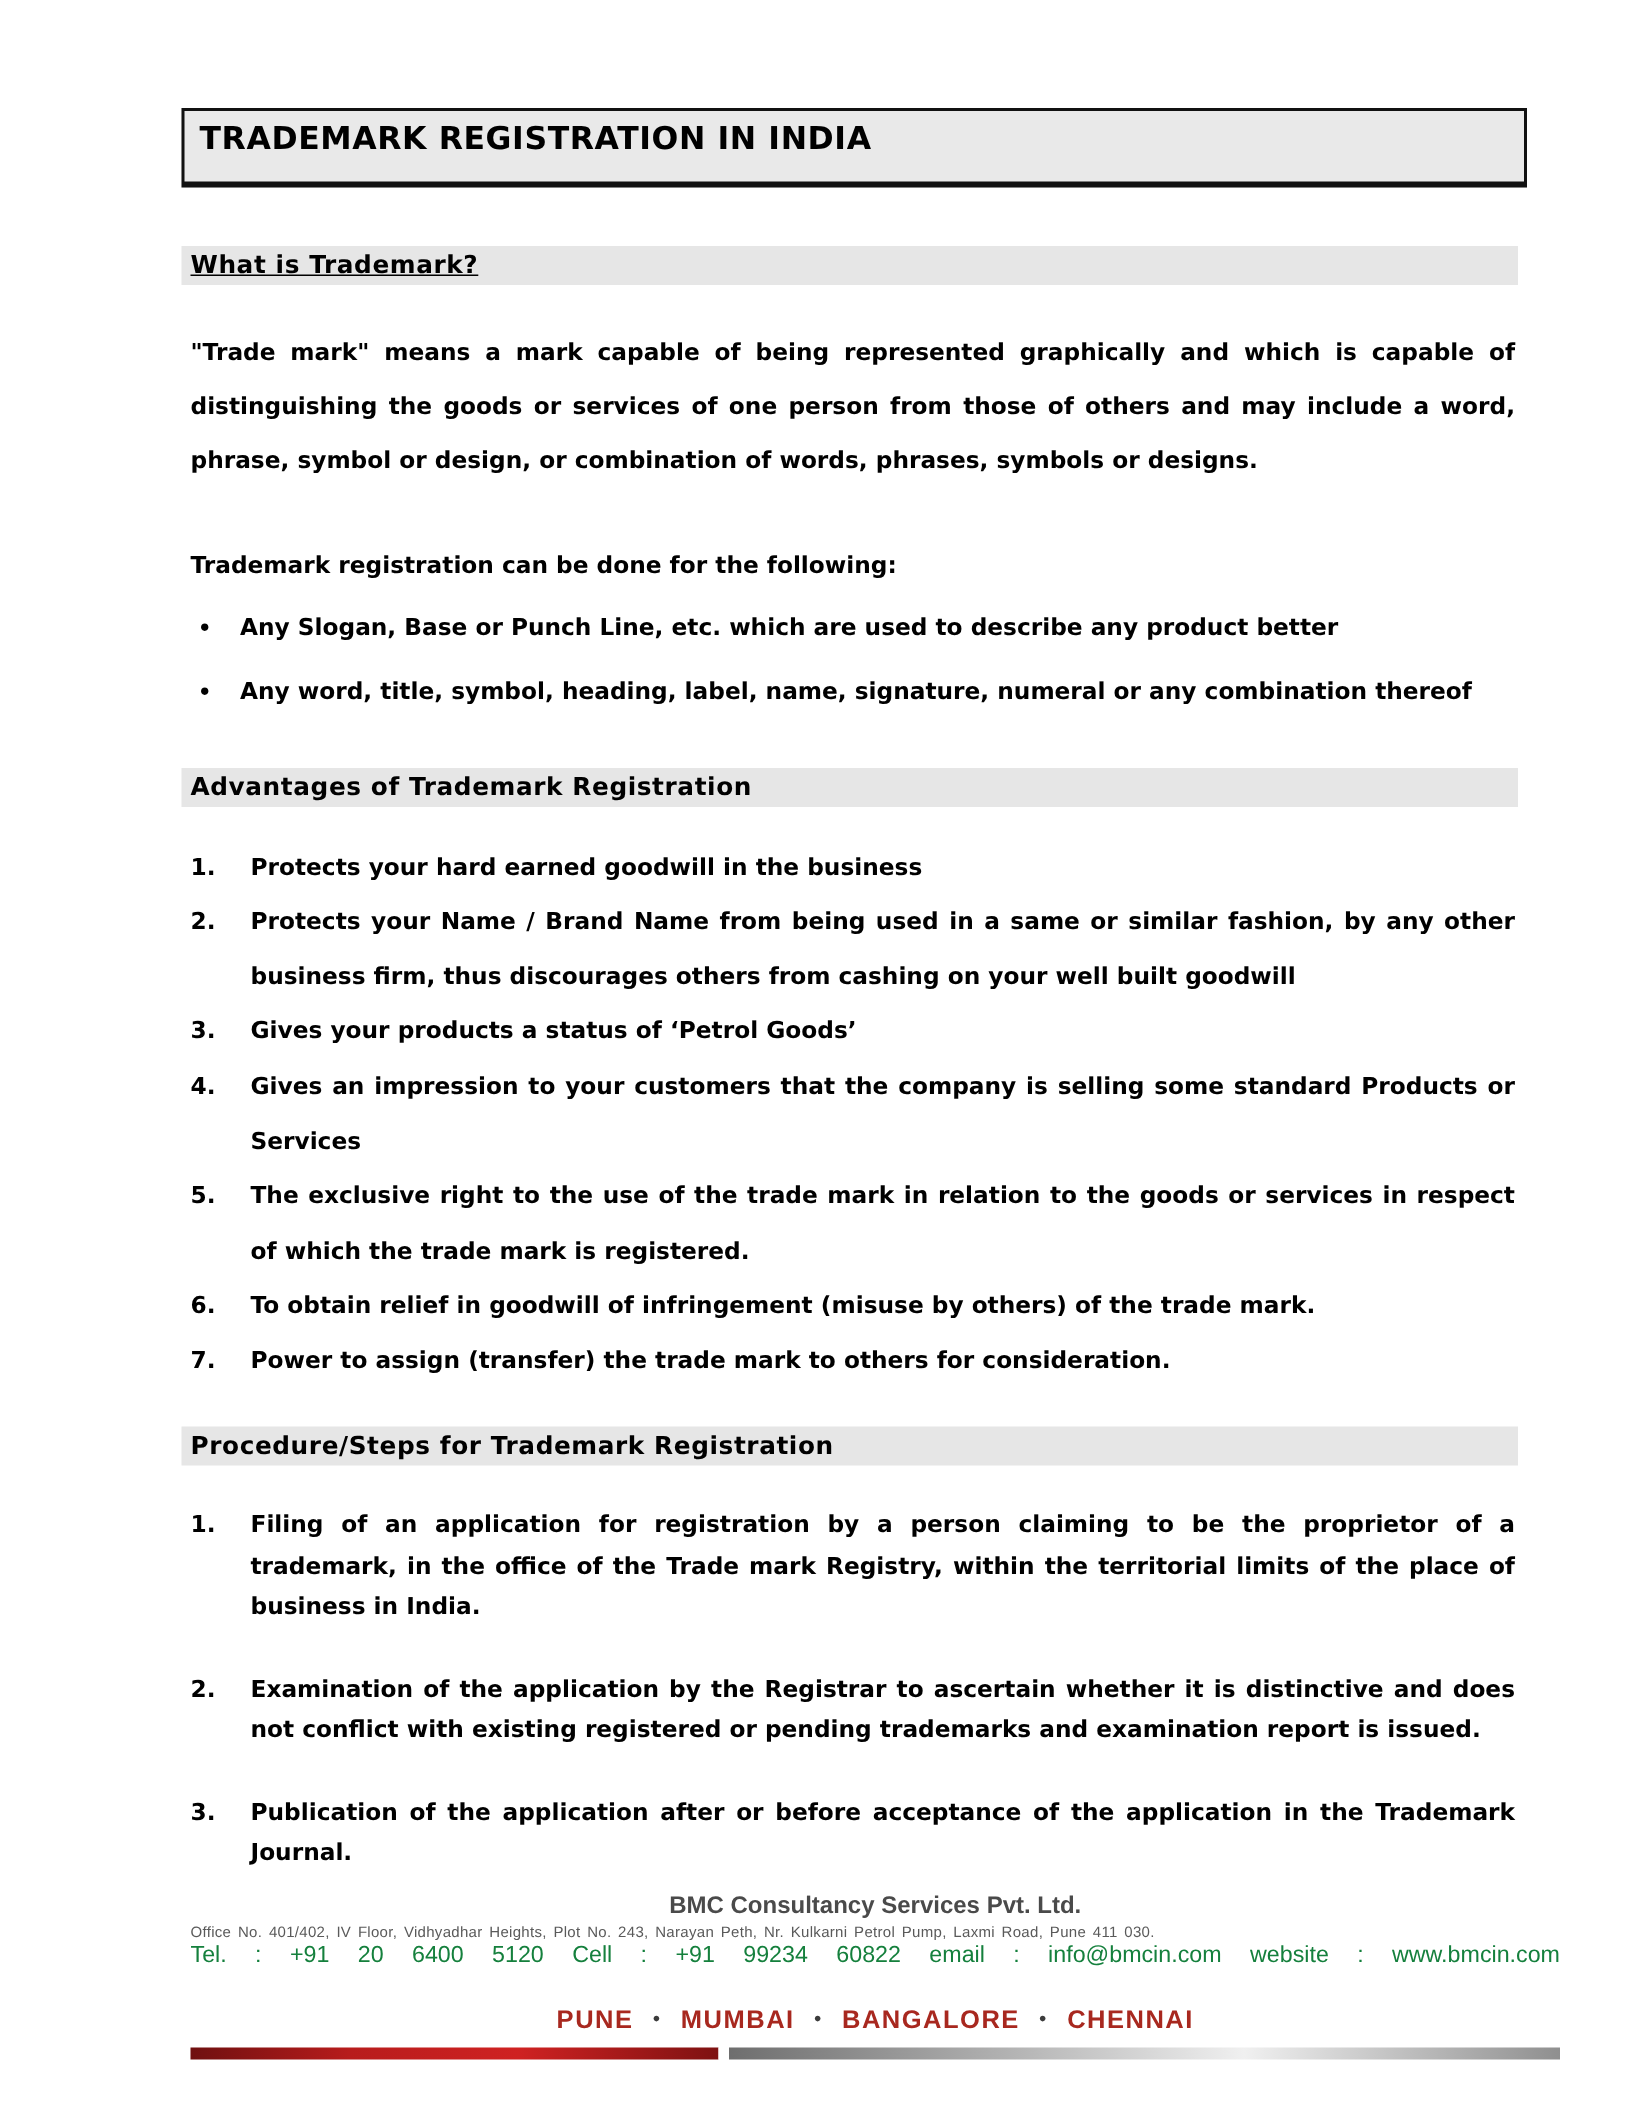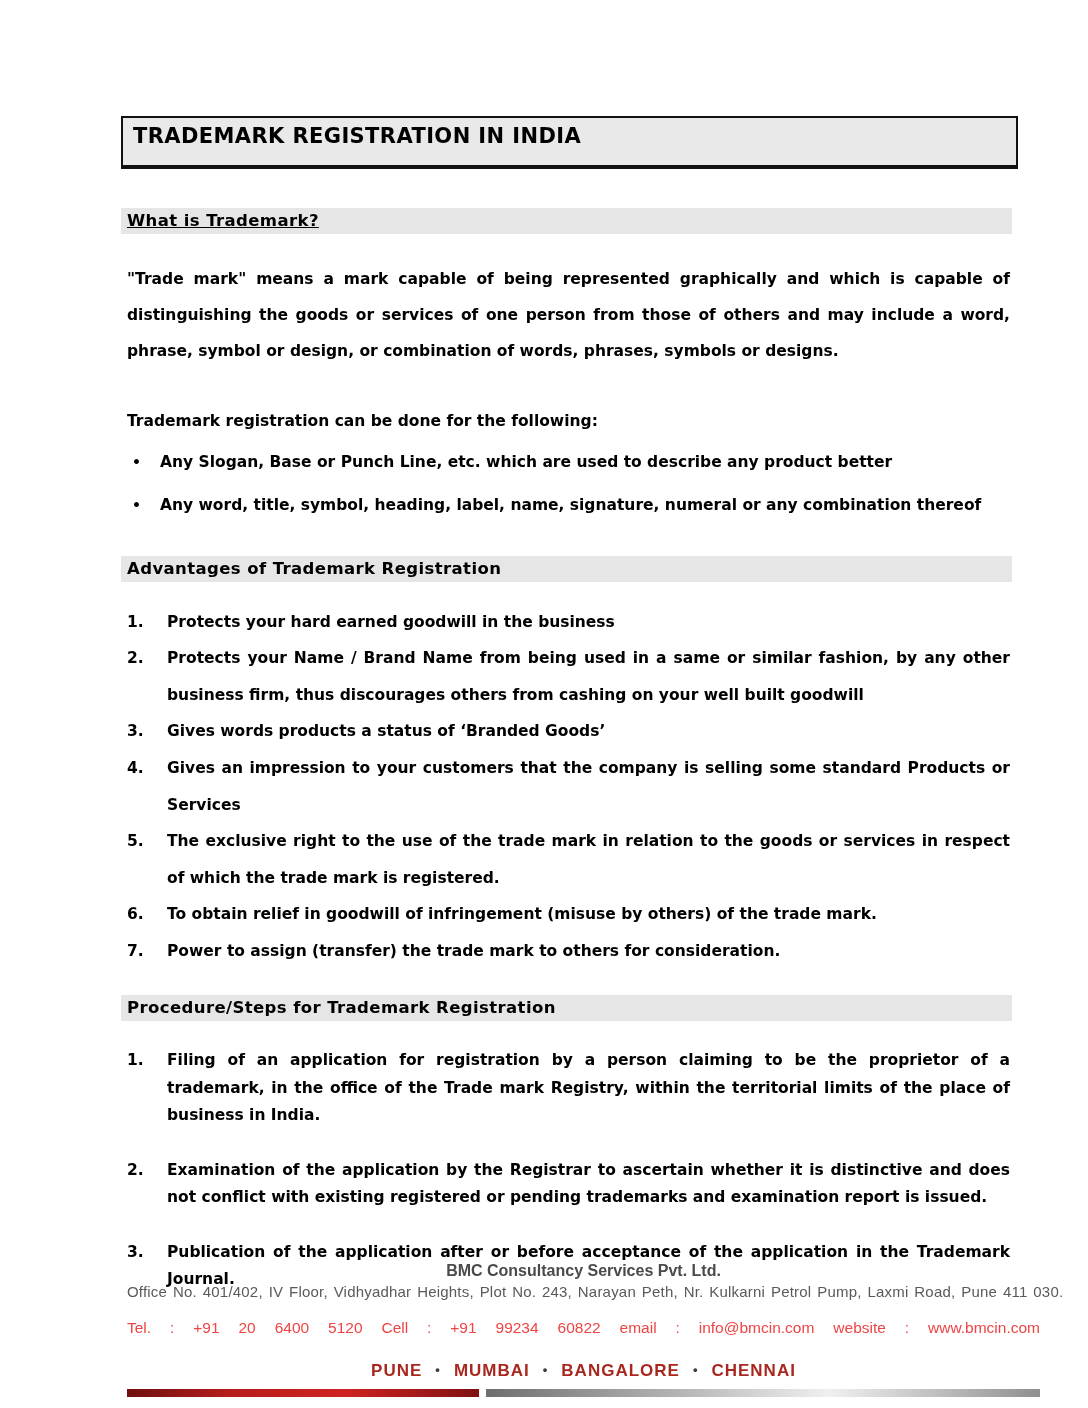--- a/index.html
+++ b/index.html
@@ -5,21 +5,21 @@
   * { box-sizing: border-box; }
   html, body { margin: 0; padding: 0; }
   body {
     width: 1088px; height: 1408px;
     background: #ffffff;
     position: relative;
     overflow: hidden;
     font-family: "DejaVu Sans", sans-serif;
     color: #000;
   }
-  .doc { padding-top: 116px; }
+  .doc { padding-top: 72px; }
 
   
   .title-box {
     margin-left: 121px;
     width: 897px;
     background: #e9e9e9;
     border: 2px solid #111;
     border-bottom-width: 4px;
     padding: 6px 12px 17px 10px;
   }
@@ -96,30 +96,30 @@
     font-family: "Liberation Sans", sans-serif;
   }
   .company {
     text-align: center;
     font-size: 16px;
     font-weight: bold;
     color: #4a4a4a;
   }
   .address {
     margin-top: 3px;
-    font-size: 15px;
+    font-size: 10px;
     color: #5a5a5a;
     letter-spacing: 0.2px;
     word-spacing: 1.5px;
     white-space: nowrap;
   }
   .contact {
-    margin-top: 19px;
-    font-size: 15.5px;
-    color: #ef4444;
+    margin-top: 1px;
+    font-size: 15.5px;
+    color: #15803d;
     text-align: justify;
     text-align-last: justify;
     word-spacing: 7px;
   }
   .cities {
     margin-top: 24px;
     text-align: center;
     font-size: 17px;
     font-weight: bold;
     color: #a8281f;
@@ -178,21 +178,21 @@
       <li>
       <span class="num">1.</span>
       <span class="txt">Protects your hard earned goodwill in the business</span>
     </li>
       <li>
       <span class="num">2.</span>
       <span class="txt">Protects your Name / Brand Name from being used in a same or similar fashion, by any other business firm, thus discourages others from cashing on your well built goodwill</span>
     </li>
       <li>
       <span class="num">3.</span>
-      <span class="txt">Gives words products a status of ‘Branded Goods’</span>
+      <span class="txt">Gives your products a status of ‘Petrol Goods’</span>
     </li>
       <li>
       <span class="num">4.</span>
       <span class="txt">Gives an impression to your customers that the company is selling some standard Products  or Services</span>
     </li>
       <li>
       <span class="num">5.</span>
       <span class="txt">The exclusive right to the use of the trade mark in relation to the goods or services in respect of which the trade mark is registered.</span>
     </li>
       <li>

